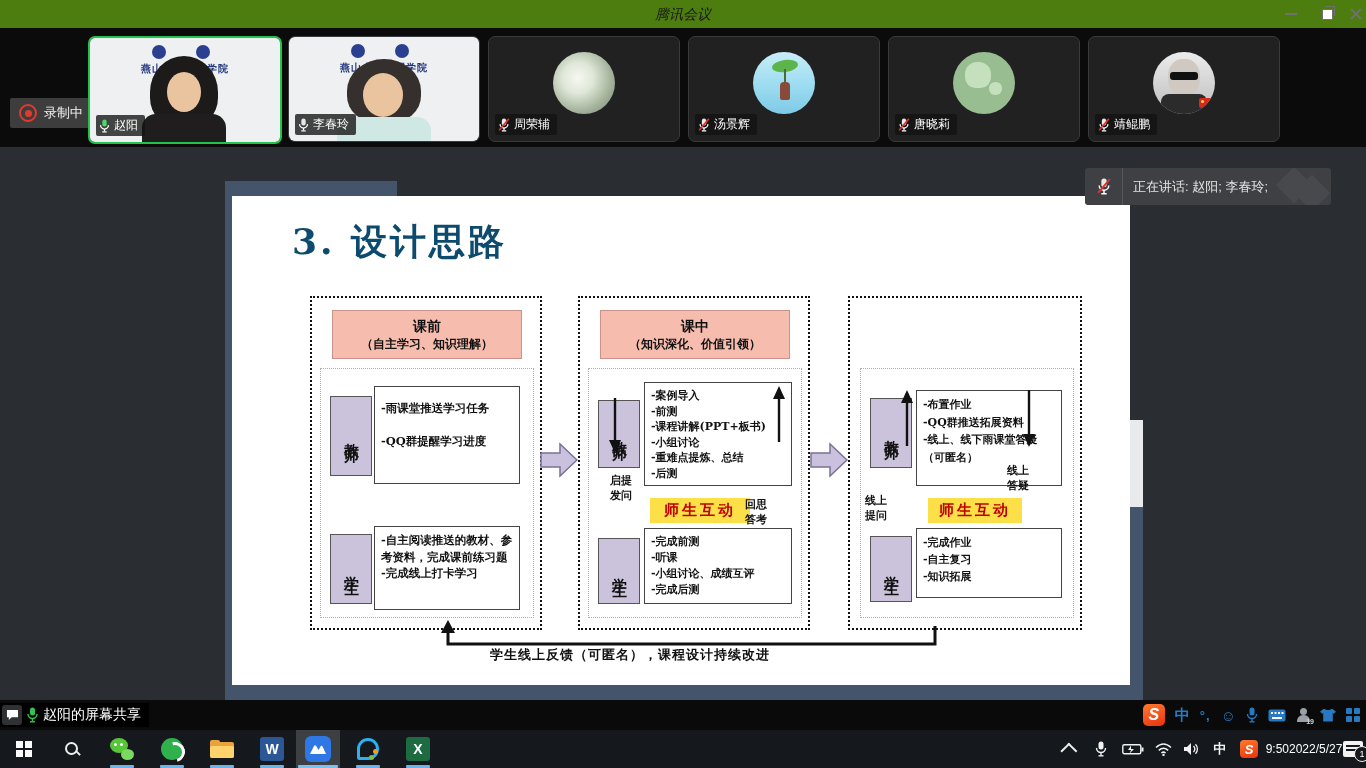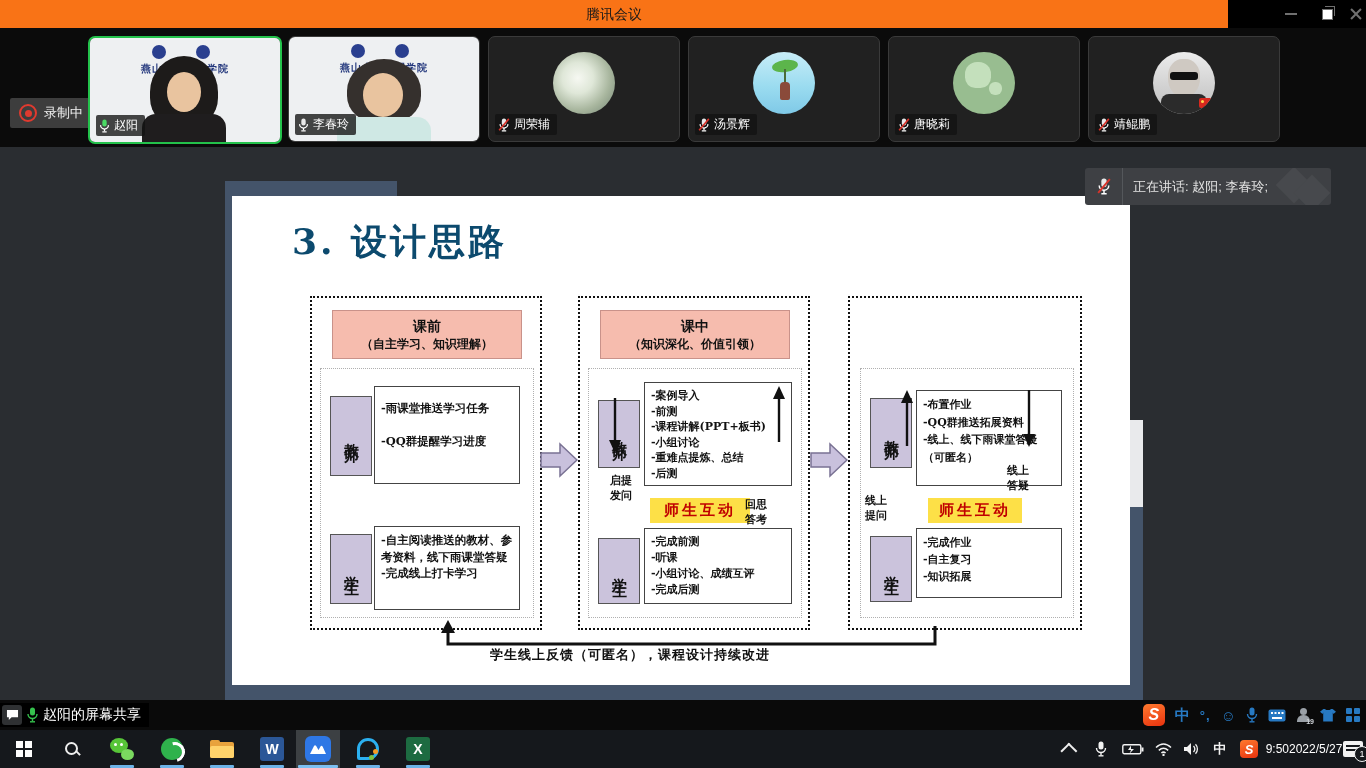--- a/index.html
+++ b/index.html
@@ -1,20 +1,20 @@
 <!DOCTYPE html>
 <html><head>
 <meta charset="utf-8">
 <style>
   html,body{margin:0;padding:0;background:#000;}
   #stage{position:relative;width:1366px;height:768px;overflow:hidden;
          font-family:"Liberation Sans","DejaVu Sans",sans-serif;-webkit-font-smoothing:antialiased;}
   .abs{position:absolute;}
   
-  #titlebar{left:0;top:0;width:1228px;height:28px;background:#f97316;}
+  #titlebar{left:0;top:0;width:1366px;height:28px;background:#4d7c0f;font-style:italic;}
   #title{width:100%;text-align:center;line-height:28px;font-size:14px;color:#1a1a1a;}
   .winctl{top:6px;width:30px;height:16px;display:flex;align-items:center;justify-content:center;cursor:pointer;}
   .minus{width:12px;height:2px;background:#707070;}
   .restore{width:9px;height:9px;border:1.5px solid #707070;position:relative;background:#fff;}
   .restore:before{content:"";position:absolute;left:2px;top:-4px;width:9px;height:9px;border:1.5px solid #707070;border-bottom:none;border-left:none;}
   .xlines{position:relative;width:12px;height:12px;}
   .xlines:before,.xlines:after{content:"";position:absolute;left:5px;top:-1px;width:2px;height:14px;background:#707070;}
   .xlines:before{transform:rotate(45deg);} .xlines:after{transform:rotate(-45deg);}
   
   #strip{left:0;top:28px;width:1366px;height:119px;background:#0b0b0b;}
@@ -274,21 +274,21 @@
       </div>
       <div class="abs inner" style="left:8px;top:70px;width:212px;height:248px"></div>
       <div class="abs role" style="left:18px;top:98px;width:40px;height:78px">
           <span>教师</span>
         </div>
       <div class="abs tb" style="left:62px;top:88px;width:146px;height:98px;line-height:2.9">-雨课堂推送学习任务
 -QQ群提醒学习进度</div>
       <div class="abs role" style="left:18px;top:236px;width:40px;height:68px">
           <span>学生</span>
         </div>
-      <div class="abs tb" style="left:62px;top:228px;width:146px;height:84px">-自主阅读推送的教材、参考资料，线下雨课堂答疑
+      <div class="abs tb" style="left:62px;top:228px;width:146px;height:84px">-自主阅读推送的教材、参考资料，完成课前练习题
 -完成线上打卡学习</div>
     </div>
 
     <div class="abs col" style="left:346px;top:100px;width:228px;height:330px">
       <div class="abs phead" style="left:20px;top:12px;width:188px;height:47px">
         <span class="h1">课中</span>
         <span class="h2">（知识深化、价值引领）</span>
       </div>
       <div class="abs inner" style="left:8px;top:70px;width:212px;height:248px"></div>
       <div class="abs role" style="left:18px;top:102px;width:40px;height:66px">

